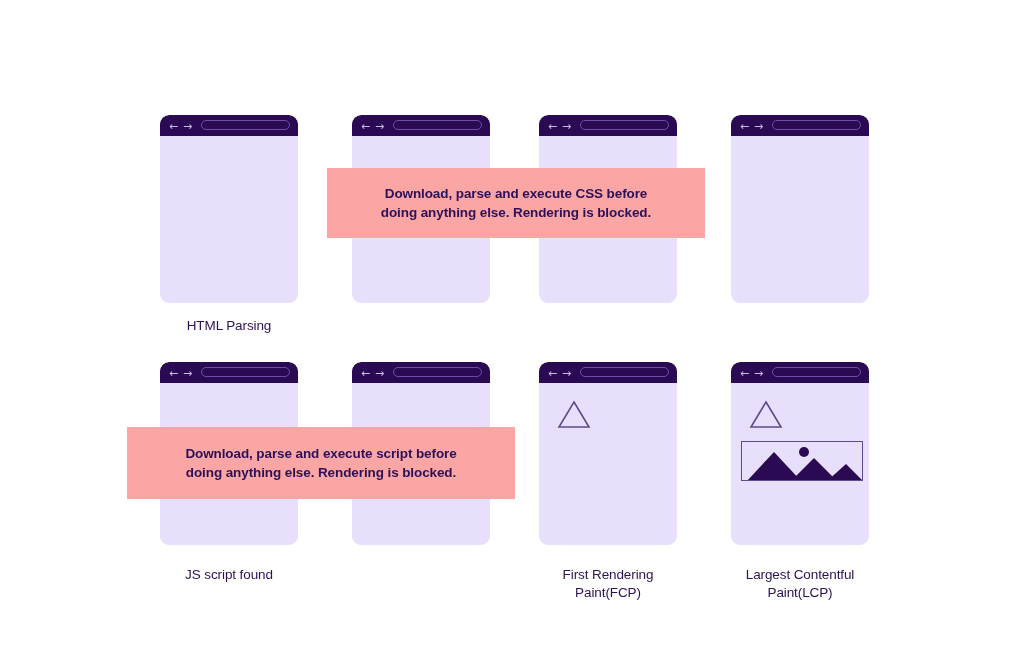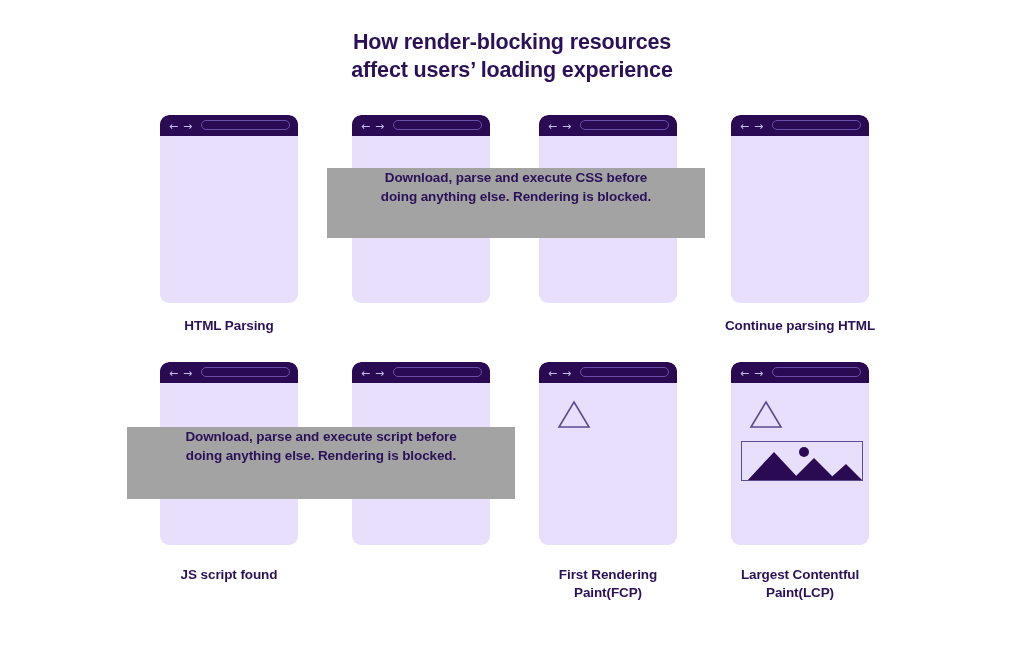--- a/index.html
+++ b/index.html
@@ -86,36 +86,37 @@
   .col3 { left: 539px; }
   .col4 { left: 731px; }
 
   
   .caption {
     position: absolute;
     width: 200px;
     text-align: center;
     color: #2B1157;
     font-size: 13.5px;
-    font-weight: bold;
+    font-weight: normal;
     line-height: 18px;
     letter-spacing: -0.1px;
   }
   .cap-r1 { top: 317px; }
   .cap-r2 { top: 566px; }
   .cap-c1 { left: 129px; }
   .cap-c2 { left: 321px; }
   .cap-c3 { left: 508px; }
   .cap-c4 { left: 700px; }
 
   
   .banner {
     position: absolute;
-    background: #a3a3a3;
+    background: #fca5a5;
     display: flex;
+    align-items: center;
     justify-content: center;
   }
   .banner-text {
     color: #2B1157;
     font-size: 13.5px;
     font-weight: bold;
     line-height: 19px;
     text-align: center;
     letter-spacing: -0.1px;
   }
@@ -151,24 +152,20 @@
     box-sizing: border-box;
     overflow: hidden;
     background: #E7DFFB;
   }
 </style>
 </head>
 <body>
 
 <div id="stage">
 
-  <div class="title">
-    <span class="line">How render-blocking resources</span>
-    <span class="line">affect users’ loading experience</span>
-  </div>
 
   <div class="panel row1 col1">
     <div class="panel-header">
       <span class="arrow arrow-back">←</span>
       <span class="arrow arrow-fwd">→</span>
       <span class="urlbar"></span>
     </div>
     <div class="panel-body"></div>
   </div>
 
@@ -193,21 +190,20 @@
   <div class="panel row1 col4">
     <div class="panel-header">
       <span class="arrow arrow-back">←</span>
       <span class="arrow arrow-fwd">→</span>
       <span class="urlbar"></span>
     </div>
     <div class="panel-body"></div>
   </div>
 
   <div class="caption cap-r1 cap-c1">HTML Parsing</div>
-  <div class="caption cap-r1 cap-c4">Continue parsing HTML</div>
 
   <div class="banner banner-css">
     <div class="banner-text">
       <span>Download, parse and execute CSS before</span><br>
       <span>doing anything else. Rendering is blocked.</span>
     </div>
   </div>
 
   <div class="panel row2 col1">
     <div class="panel-header">

